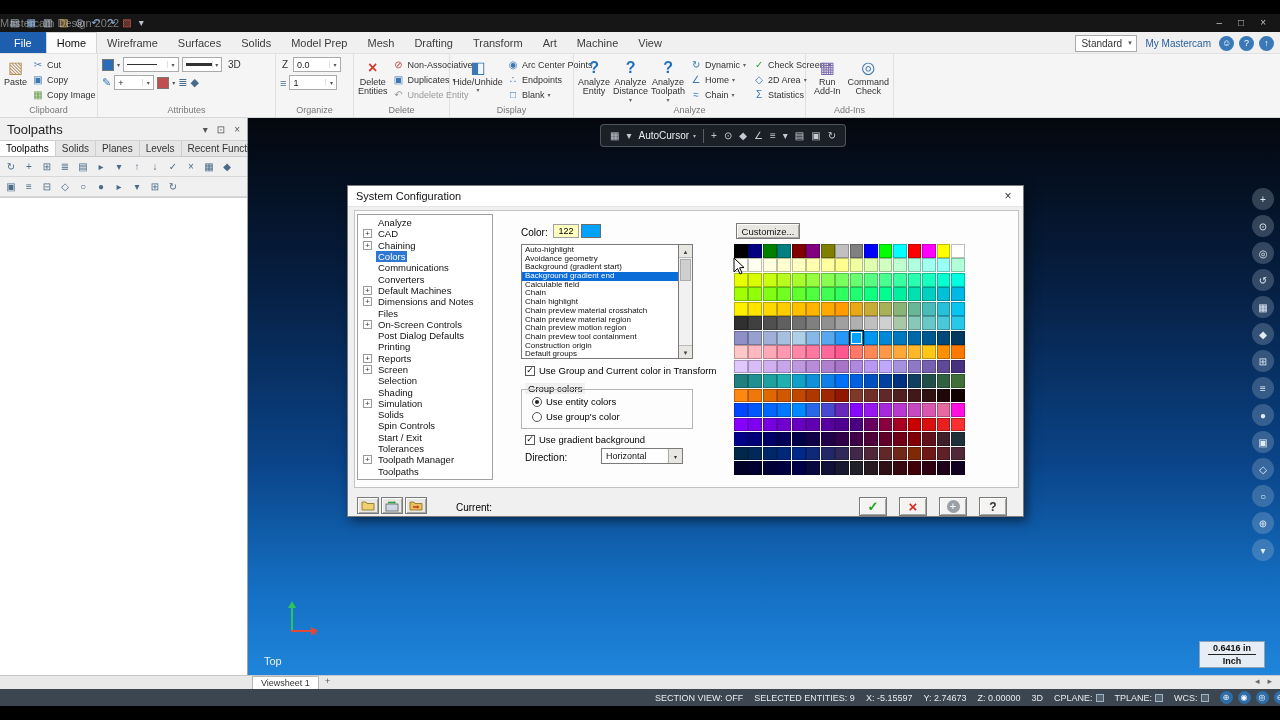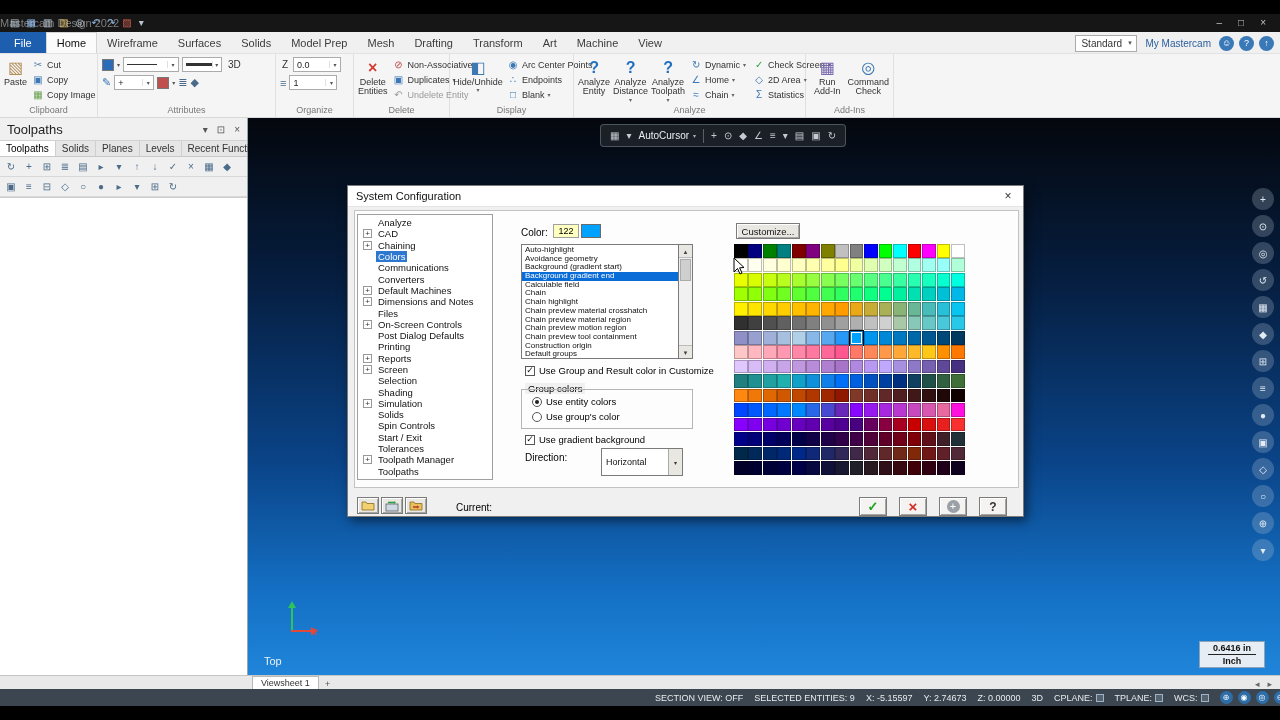--- a/index.html
+++ b/index.html
@@ -94,21 +94,21 @@
   .gz-x{position:absolute;left:8px;bottom:8px;width:24px;height:2px;background:#e0493c}
   .gz-x::before{content:"";position:absolute;right:-7px;top:-3px;border:4px solid transparent;border-left:7px solid #e0493c}
   .gz-xlabel{position:absolute;right:-2px;bottom:-5px;color:#e0493c;font-size:9px;font-weight:bold}
   .vp-label{position:absolute;left:16px;bottom:8px;color:#eaf1f8;font-size:11px}
   .scalebox{position:absolute;right:15px;bottom:7px;width:66px;background:#e7edf4;border:1px solid #8fa3b8;
     text-align:center;font-size:9px;font-weight:bold;color:#111;padding:1px 2px;line-height:10px}
   .scale-line{border-top:1px solid #222;margin:1px 6px}
 
   
   .sheetbar{position:absolute;left:0;top:675px;width:1280px;height:14px;background:#e9e9e9;border-top:1px solid #c6c6c6;
-    display:flex;align-items:flex-end;font-size:9px;color:#333}
+    display:flex;align-items:flex-start;font-size:9px;color:#333}
   .sheet-tab{margin-left:252px;background:#fff;border:1px solid #b8b8b8;border-bottom:none;height:13px;display:flex;align-items:center;padding:0 8px}
   .sheet-add{margin-left:6px;color:#555}
   .sheet-nav{margin-left:auto;display:flex;gap:8px;padding-right:8px;color:#666}
 
   
   .statusbar{position:absolute;left:0;top:689px;width:1280px;height:17px;background:#3c4650;color:#e8ebee;
     font-size:9px;display:flex;align-items:center;gap:11px;padding-left:655px;white-space:nowrap;overflow:hidden}
   .sfield{display:flex;align-items:center;gap:3px}
   .mini-sq{display:inline-block;width:8px;height:8px;border:1px solid #9fb3c8;background:#55636f}
   .status-icons{margin-left:auto;display:flex;gap:5px;padding-right:10px}
@@ -147,21 +147,21 @@
   .groupbox{position:absolute;left:173px;top:203px;width:172px;height:40px;border:1px solid #b5b5b5}
   .groupbox-lbl{position:absolute;left:177px;top:197px;background:#f0f0f0;padding:0 3px;font-size:9.5px}
   .rb-row{position:absolute;display:flex;align-items:center;font-size:9.5px;white-space:nowrap}
   .rb{width:10px;height:10px;border:1px solid #555;border-radius:50%;background:#fff;margin-right:4px;display:inline-flex;align-items:center;justify-content:center;flex:none}
   .rb.on::after{content:"";width:4px;height:4px;border-radius:50%;background:#222}
   .dir-lbl{left:177px;top:266px}
   .dd{position:absolute;background:#fff;border:1px solid #7a7a7a;display:flex;align-items:center;padding-left:4px;font-size:9px;color:#111}
   .dd .dd-btn{margin-left:auto;width:14px;align-self:stretch;background:#e9e7e2;border-left:1px solid #aaa;
     display:flex;align-items:center;justify-content:center;font-size:6px;color:#333}
   .dd .dd-btn::after{content:"▾"}
-  .direction-dd{left:253px;top:262px;width:82px;height:28px}
+  .direction-dd{left:253px;top:262px;width:82px;height:16px}
   .palette{position:absolute;left:386px;top:58px;display:grid;grid-template-columns:repeat(16,13.6px);grid-auto-rows:13.6px;gap:0.9px}
   .sw{width:13.6px;height:13.6px;border:1px solid rgba(0,0,0,.25)}
   .sw.sel{outline:1px solid #000;box-shadow:inset 0 0 0 1px #fff}
   .dlg-foot-btn{position:absolute;width:22px;height:17px}
   .current-lbl{left:108px;top:316px}
   .current-dd{left:151px;top:313px;width:337px;height:16px;font-size:8.5px}
   .dd-text{white-space:nowrap;overflow:hidden}
   .act{position:absolute;width:28px;height:19px;top:311px;background:#f4f3f1}
   .ok-g{color:#1fa41f;font-weight:bold;font-size:13px}
   .cancel-g{color:#d42a1e;font-weight:bold;font-size:15px}
@@ -673,21 +673,21 @@
         <div class="lrow">Default groups</div>
       </div>
     <div class="listbox-sb">
       <div class="sb-btn">▴</div>
       <div class="sb-thumb"></div>
       <div class="sb-btn bot">▾</div>
     </div>
 
     <div class="cb-row" style="left:177px;top:179px">
       <span class="cb">✓</span>
-      <span>Use Group and Result color in Customize</span>
+      <span>Use Group and Current color in Transform</span>
     </div>
 
     <span class="groupbox-lbl">Group colors</span>
     <div class="groupbox"></div>
     <div class="rb-row" style="left:184px;top:210px">
       <span class="rb on"></span>
       <span>Use entity colors</span>
     </div>
     <div class="rb-row" style="left:184px;top:225px">
       <span class="rb"></span>

